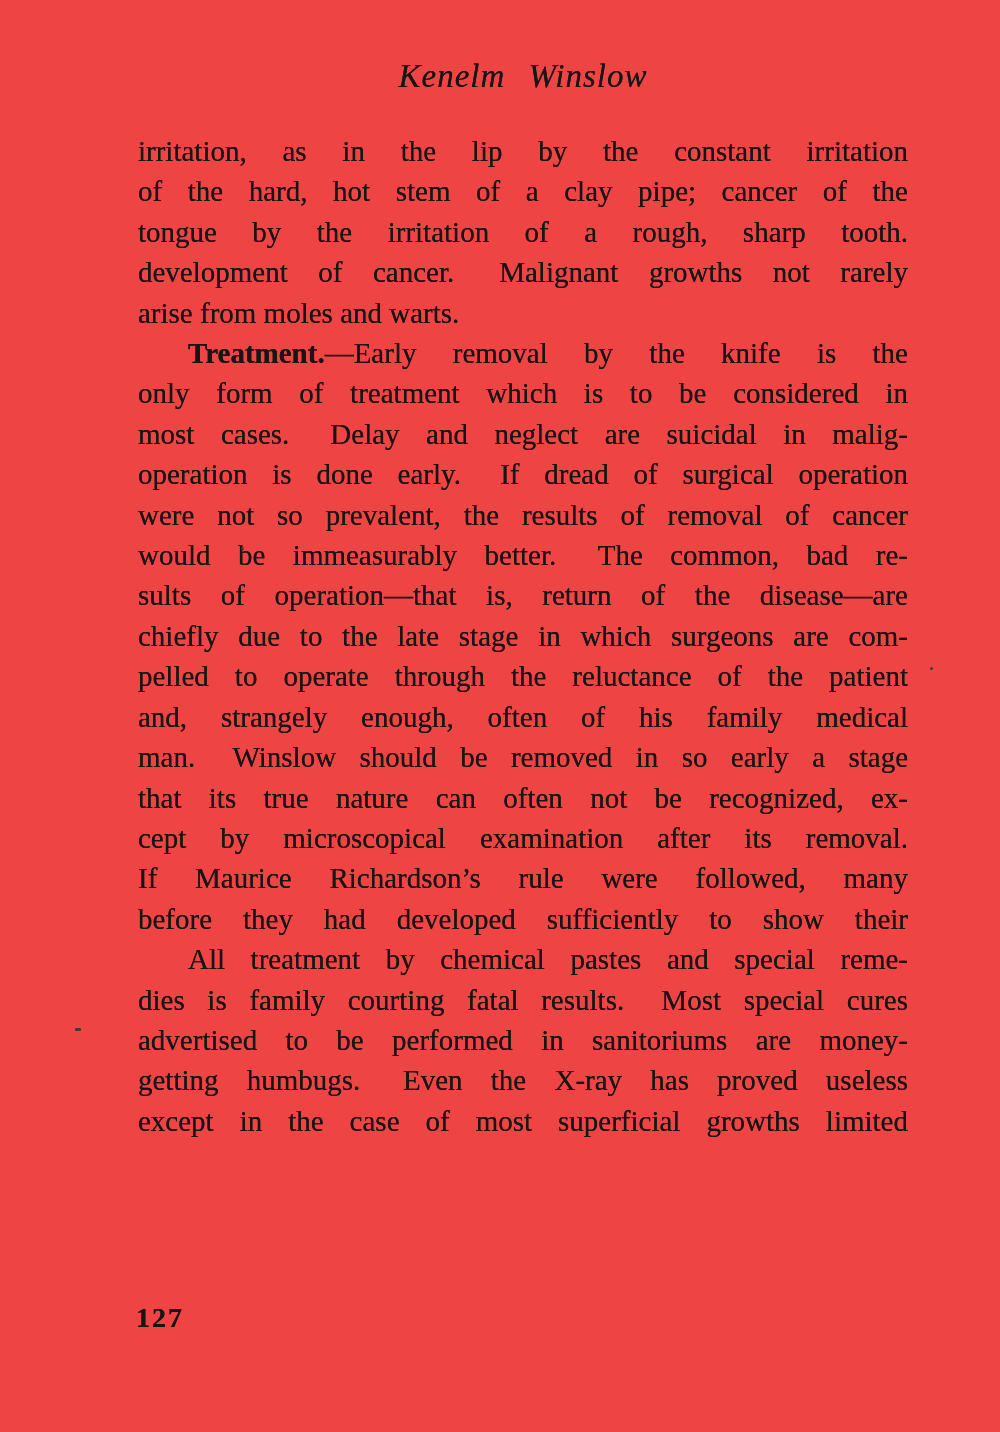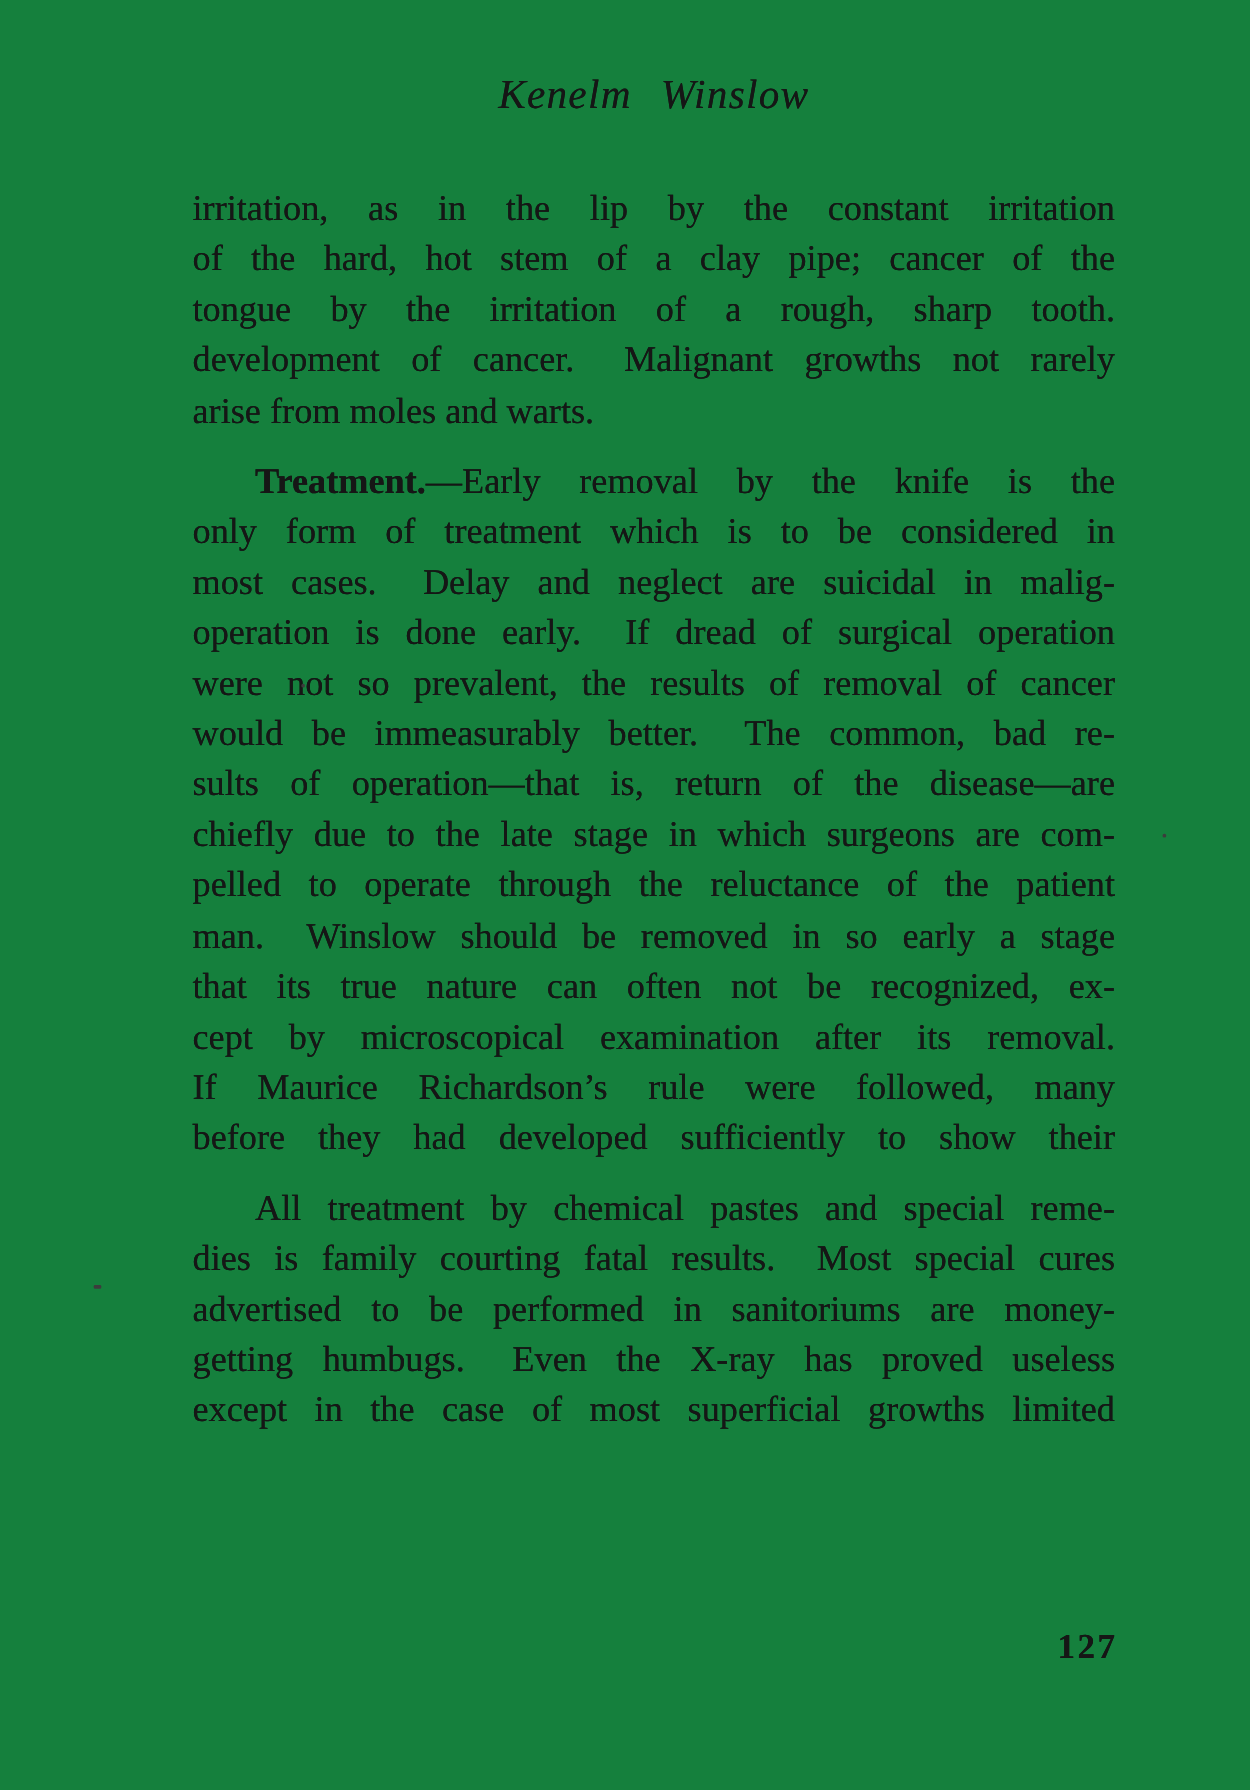--- a/index.html
+++ b/index.html
@@ -1,50 +1,50 @@
 <!DOCTYPE html>
 <html><head>
 <meta charset="utf-8">
 <style>
   html,body{margin:0;padding:0;background:#ffffff;}
   .page{
     position:relative;
     width:1000px;height:1432px;
-    background:#15803d;
+    background:#ef4444;
     color:#161616;
     font-family:"Liberation Serif","DejaVu Serif",serif;
     overflow:hidden;
   }
   .running-header{
     position:absolute;left:138px;top:58px;width:770px;
     text-align:center;
     font-style:italic;
     font-size:33px;
     letter-spacing:1px;
     word-spacing:14px;
     text-shadow:0 0 0.5px rgba(10,10,10,0.85);
   }
   .text-block{
     position:absolute;left:138px;top:131px;width:770px;
     font-size:29px;
     line-height:40.4px;
     text-shadow:0 0 0.5px rgba(10,10,10,0.85);
   }
-  .para{margin:16px;padding:0;}
+  .para{margin:0;padding:0;}
   .ln{
     text-align:justify;
     text-align-last:justify;
     white-space:normal;
   }
   .ln.end{text-align-last:left;}
   .ln.in{text-indent:50px;}
   .lead{font-weight:700;}
   .page-number{
-    position:absolute;left:124px;top:1302px;width:770px;
-    text-align:right;
+    position:absolute;left:136px;top:1302px;width:770px;
+    text-align:left;
     font-size:28px;
     font-weight:600;
     letter-spacing:2px;
     text-shadow:0 0 0.5px rgba(10,10,10,0.85);
   }
   .speck{position:absolute;background:#3c3c3c;}
   .speck.s1{left:75px;top:1028px;width:6px;height:3px;border-radius:1px;}
   .speck.s2{left:241px;top:547px;width:3px;height:3px;border-radius:50%;}
   .speck.s3{left:930px;top:667px;width:3px;height:3px;border-radius:50%;}
 </style>
@@ -68,20 +68,21 @@
     <div class="para">
       <div class="ln in"><b class="lead">Treatment.</b><span>—Early removal by the knife is the</span></div>
       <div class="ln">only form of treatment which is to be considered in</div>
       <div class="ln">most cases.  Delay and neglect are suicidal in malig-</div>
       <div class="ln">operation is done early.  If dread of surgical operation</div>
       <div class="ln">were not so prevalent, the results of removal of cancer</div>
       <div class="ln">would be immeasurably better.  The common, bad re-</div>
       <div class="ln">sults of operation—that is, return of the disease—are</div>
       <div class="ln">chiefly due to the late stage in which surgeons are com-</div>
       <div class="ln">pelled to operate through the reluctance of the patient</div>
+      <div class="ln">and, strangely enough, often of his family medical</div>
       <div class="ln">man.  Winslow should be removed in so early a stage</div>
       <div class="ln">that its true nature can often not be recognized, ex-</div>
       <div class="ln">cept by microscopical examination after its removal.</div>
       <div class="ln">If Maurice Richardson’s rule were followed, many</div>
       <div class="ln">before they had developed sufficiently to show their</div>
     </div>
 
     <div class="para">
       <div class="ln in">All treatment by chemical pastes and special reme-</div>
       <div class="ln">dies is family courting fatal results.  Most special cures</div>

